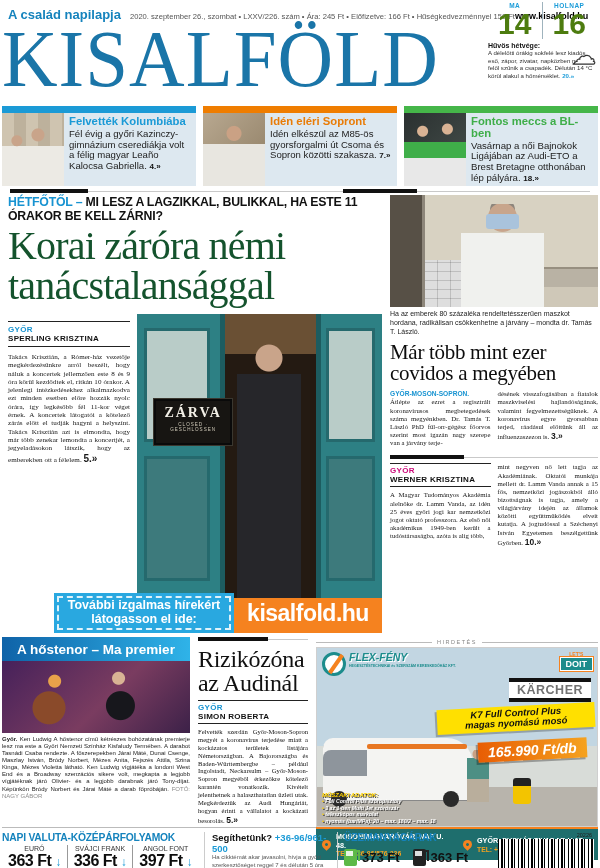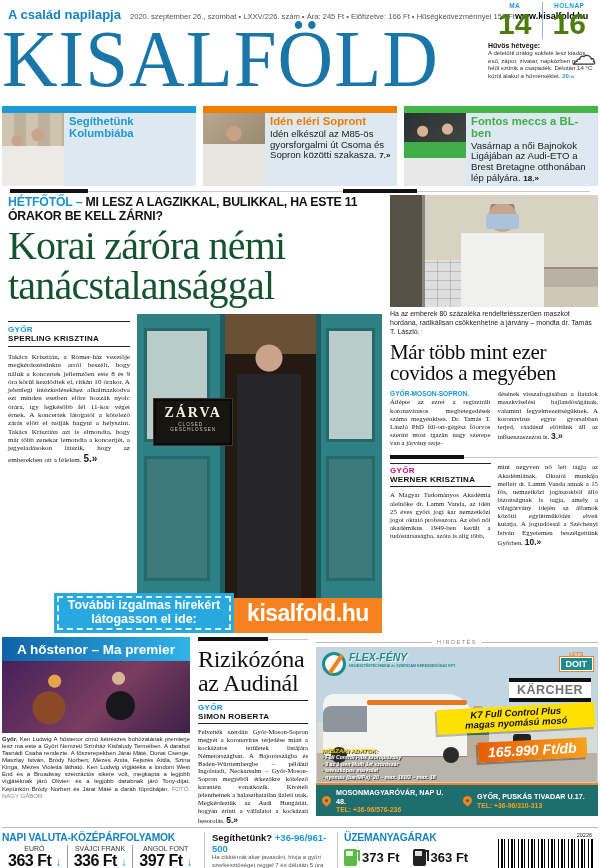--- a/index.html
+++ b/index.html
@@ -139,21 +139,21 @@
   .theater-caption { font-size:6px; line-height:1.18; text-align:justify; color:#222; padding-top:3px; }
 
   .audi-col { width:110px; flex:0 0 110px; }
   .headline-sm { font-family:"Liberation Serif", serif; font-size:24px; line-height:1.02; letter-spacing:-0.3px; padding:2px 0 4px; font-weight:normal; }
   .audi-body { font-family:"Liberation Serif", serif; font-size:6.6px; line-height:1.2; text-align:justify; }
 
   .ad-col { flex:1; min-width:0; }
   .ad-label-row { display:flex; align-items:center; gap:5px; height:10px; }
   .ad-label-row::before, .ad-label-row::after { content:""; flex:1; border-top:1px solid #bbb; }
   .ad-label { font-size:5.5px; color:#888; letter-spacing:1.5px; }
-  .ad-box { position:relative; height:136px; background:linear-gradient(180deg,#c2d6e2 0 55%, #d8dcd8 55% 78%, #b8b4ac 78%); border:1px solid #cfcfcf; overflow:hidden; }
+  .ad-box { position:relative; height:180px; background:linear-gradient(180deg,#c2d6e2 0 55%, #d8dcd8 55% 78%, #b8b4ac 78%); border:1px solid #cfcfcf; overflow:hidden; }
   .ff-logo { position:absolute; left:5px; top:4px; display:flex; gap:3px; align-items:flex-start; }
   .ff-circle { width:24px; height:24px; border-radius:50%; border:3px solid #1c8c8c; background:#fff; position:relative; flex:0 0 24px; }
   .ff-circle::after { content:""; position:absolute; left:9px; top:-2px; width:4px; height:22px; background:#f5821f; transform:rotate(35deg); }
   .ff-name { color:#1c8c8c; font-weight:bold; font-style:italic; font-size:10.5px; line-height:1; text-shadow:1px 1px 0 #fff; }
   .ff-sub { font-size:3.6px; color:#1c8c8c; font-weight:bold; margin-top:1px; }
   .doit { position:absolute; right:4px; top:3px; text-align:center; }
   .doit-lets { font-size:5px; color:#f5821f; font-weight:bold; }
   .doit-box { background:#1c8c8c; color:#fff; font-weight:bold; font-size:9px; padding:1px 5px; border:1px solid #fff; outline:1px solid #f5821f;text-align:center; }
   .van { position:absolute; left:6px; bottom:26px; width:150px; height:62px; background:#f4f4f2; border-radius:10px 26px 4px 4px; box-shadow:0 1px 0 #888; }
   .van::before { content:""; position:absolute; left:0; top:12px; width:44px; height:26px; background:#8e959c; border-radius:8px 0 0 2px; }
@@ -235,21 +235,22 @@
       </div>
     </div>
   </div>
 
   <div class="teaser-row">
     <div class="teaser">
       <div class="teaser-bar bar-blue"></div>
       <div class="teaser-body">
         <div class="teaser-photo tphoto1"></div>
         <div class="teaser-text">
-          <div class="teaser-title tt-blue">Segíthetünk Kolumbiába</div>
+          <div class="teaser-title tt-blue">Felvették Kolumbiába</div>
+          <div class="teaser-copy"><span>Fél évig a győri Kazinczy-gimnázium cserediákja volt a félig magyar Leaño Kalocsa Gabriella. </span><span class="pref">4.»</span></div>
         </div>
       </div>
     </div>
     <div class="teaser">
       <div class="teaser-bar bar-orange"></div>
       <div class="teaser-body">
         <div class="teaser-photo tphoto2"></div>
         <div class="teaser-text">
           <div class="teaser-title tt-orange">Idén eléri Sopront</div>
           <div class="teaser-copy"><span>Idén elkészül az M85-ös gyorsforgalmi út Csoma és Sopron közötti szakasza. </span><span class="pref">7.»</span></div>

